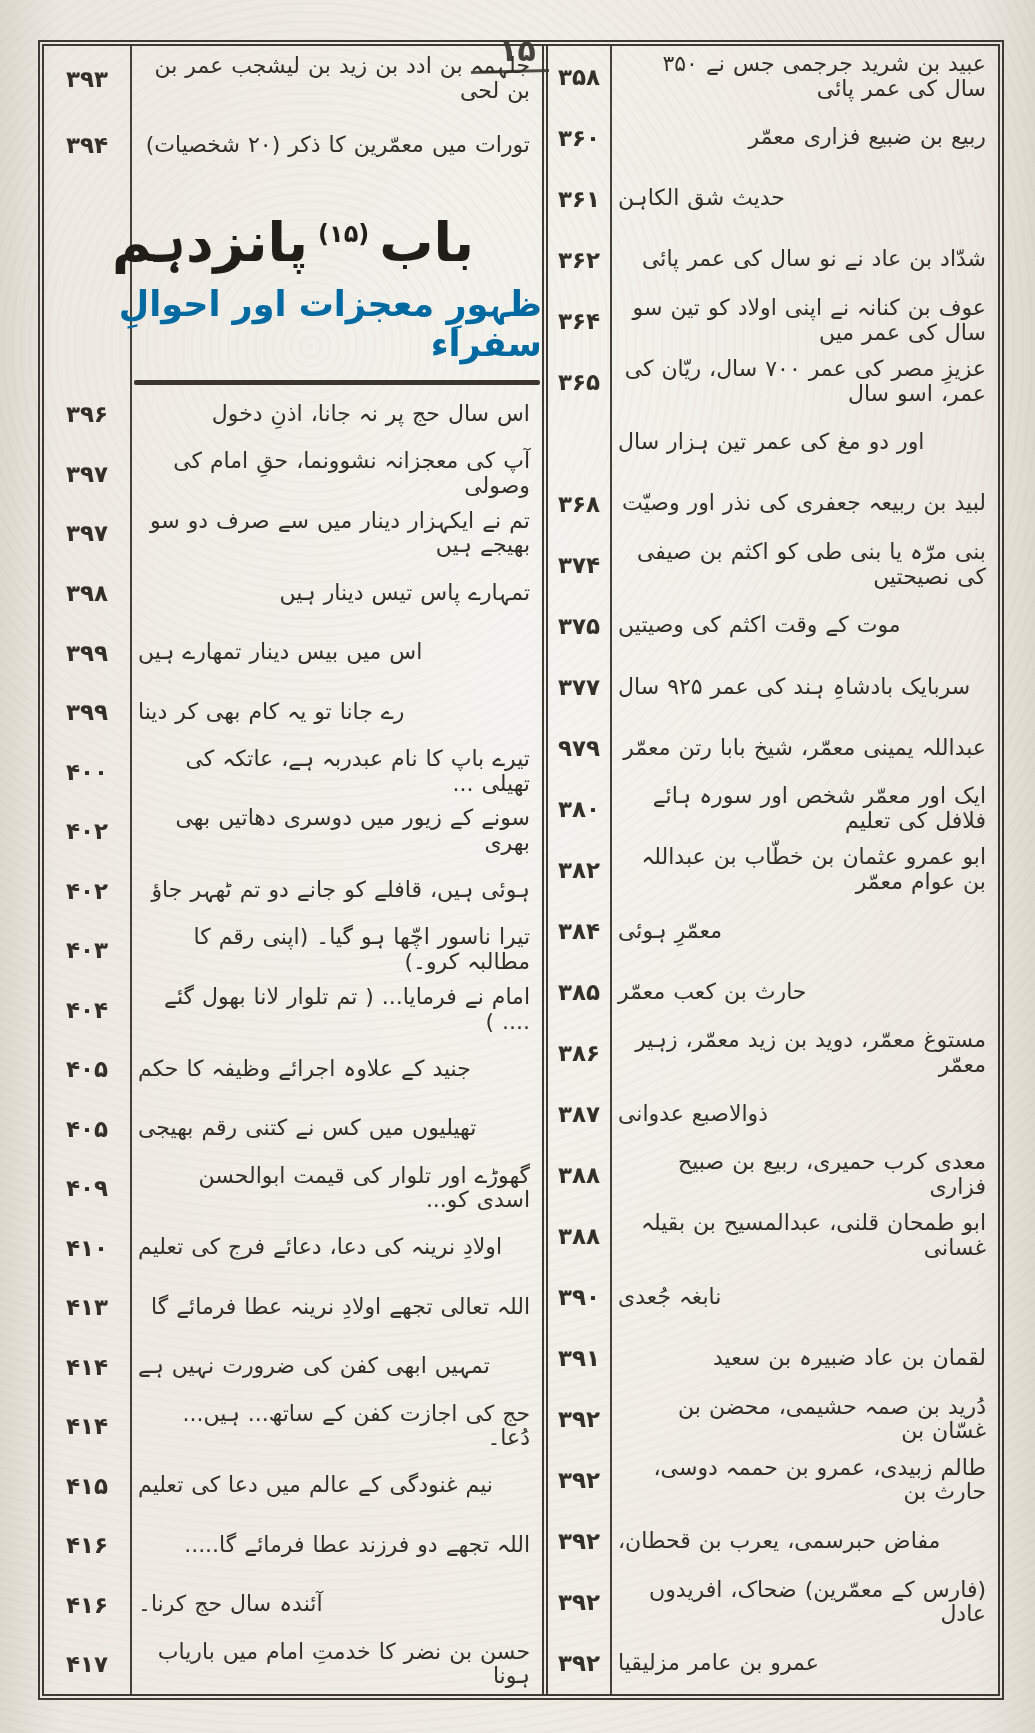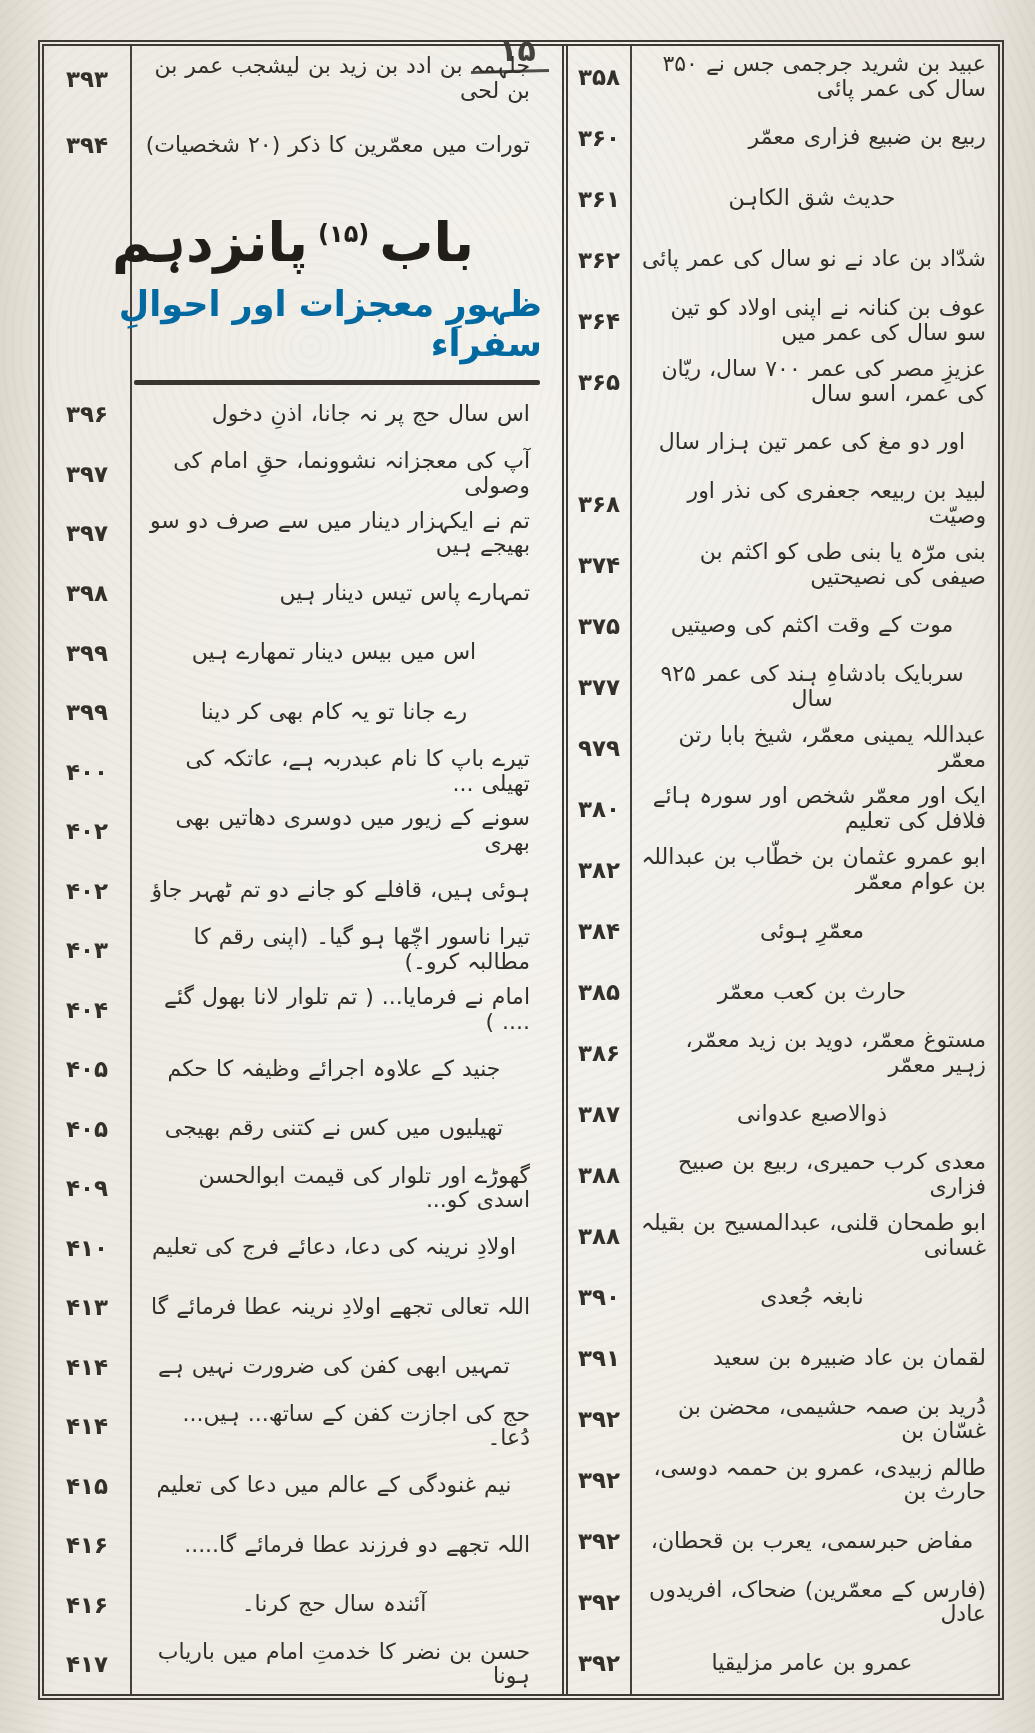--- a/index.html
+++ b/index.html
@@ -14,37 +14,36 @@
   }
   .paper-noise{position:absolute;inset:0;pointer-events:none;
     background:repeating-radial-gradient(circle at 30% 20%, rgba(120,110,90,.03) 0 3px, rgba(0,0,0,0) 3px 9px);}
   .folio{position:absolute;top:0;left:0;right:0;text-align:center;
     font-size:30px;font-weight:bold;color:#2b2823;line-height:1;letter-spacing:1px;margin-top:36px;}
   .folio-underline{width:78px;height:3px;background:#3a362f;margin:4px auto 0;transform:translateX(-8px) rotate(-1.5deg);}
   .frame{
     position:absolute;left:38px;top:40px;width:966px;height:1660px;
     border:6px double #3e3a33;display:flex;flex-direction:row;box-sizing:border-box;
     background:rgba(255,255,255,.12);
-    gap:20px;
   }
   .col{position:relative;box-sizing:border-box;}
   .col-left{width:498px;}
   .col-right{flex:1;border-left:6px double #3e3a33;padding-left:44px;}
   .vline{position:absolute;top:0;bottom:0;width:2px;background:#45403a;}
   .col-left .vline{left:86px;}
   .col-right .vline{left:62px;}
   .rows{position:absolute;inset:0;display:flex;flex-direction:column;}
   .row{display:flex;align-items:center;flex:1 1 0;min-height:0;}
   .row.fixed{flex:0 0 66px;}
   .num{flex:none;text-align:center;font-size:23px;font-weight:600;color:#332f29;letter-spacing:1px;}
   .col-left .num{width:86px;}
   .col-right .num{width:62px;}
   .txt{flex:1;direction:rtl;text-align:right;font-size:22px;line-height:1.12;
     color:#332f29;padding:0 12px 0 8px;word-spacing:1px;}
-  .txt.center{text-align:center;}
+  .txt.center{text-align:left;}
   .chapter{flex:0 0 auto;display:flex;flex-direction:column;align-items:center;
     padding:22px 0 0;width:100%;box-sizing:border-box;}
   .bab-line{direction:rtl;font-size:54px;font-weight:bold;color:#211e1a;line-height:1.05;margin-top:15px;}
   .bab-num{font-size:24px;vertical-align:super;margin:0 10px;font-weight:bold;}
   .subtitle{direction:rtl;font-size:35px;font-weight:bold;color:#0369a1;margin-top:12px;letter-spacing:0;}
   .chapter-rule{height:5px;background:#3a362f;margin-top:16px;align-self:stretch;
     margin-left:90px;margin-right:2px;border-radius:2px;}
 </style>
 </head>
 <body>

